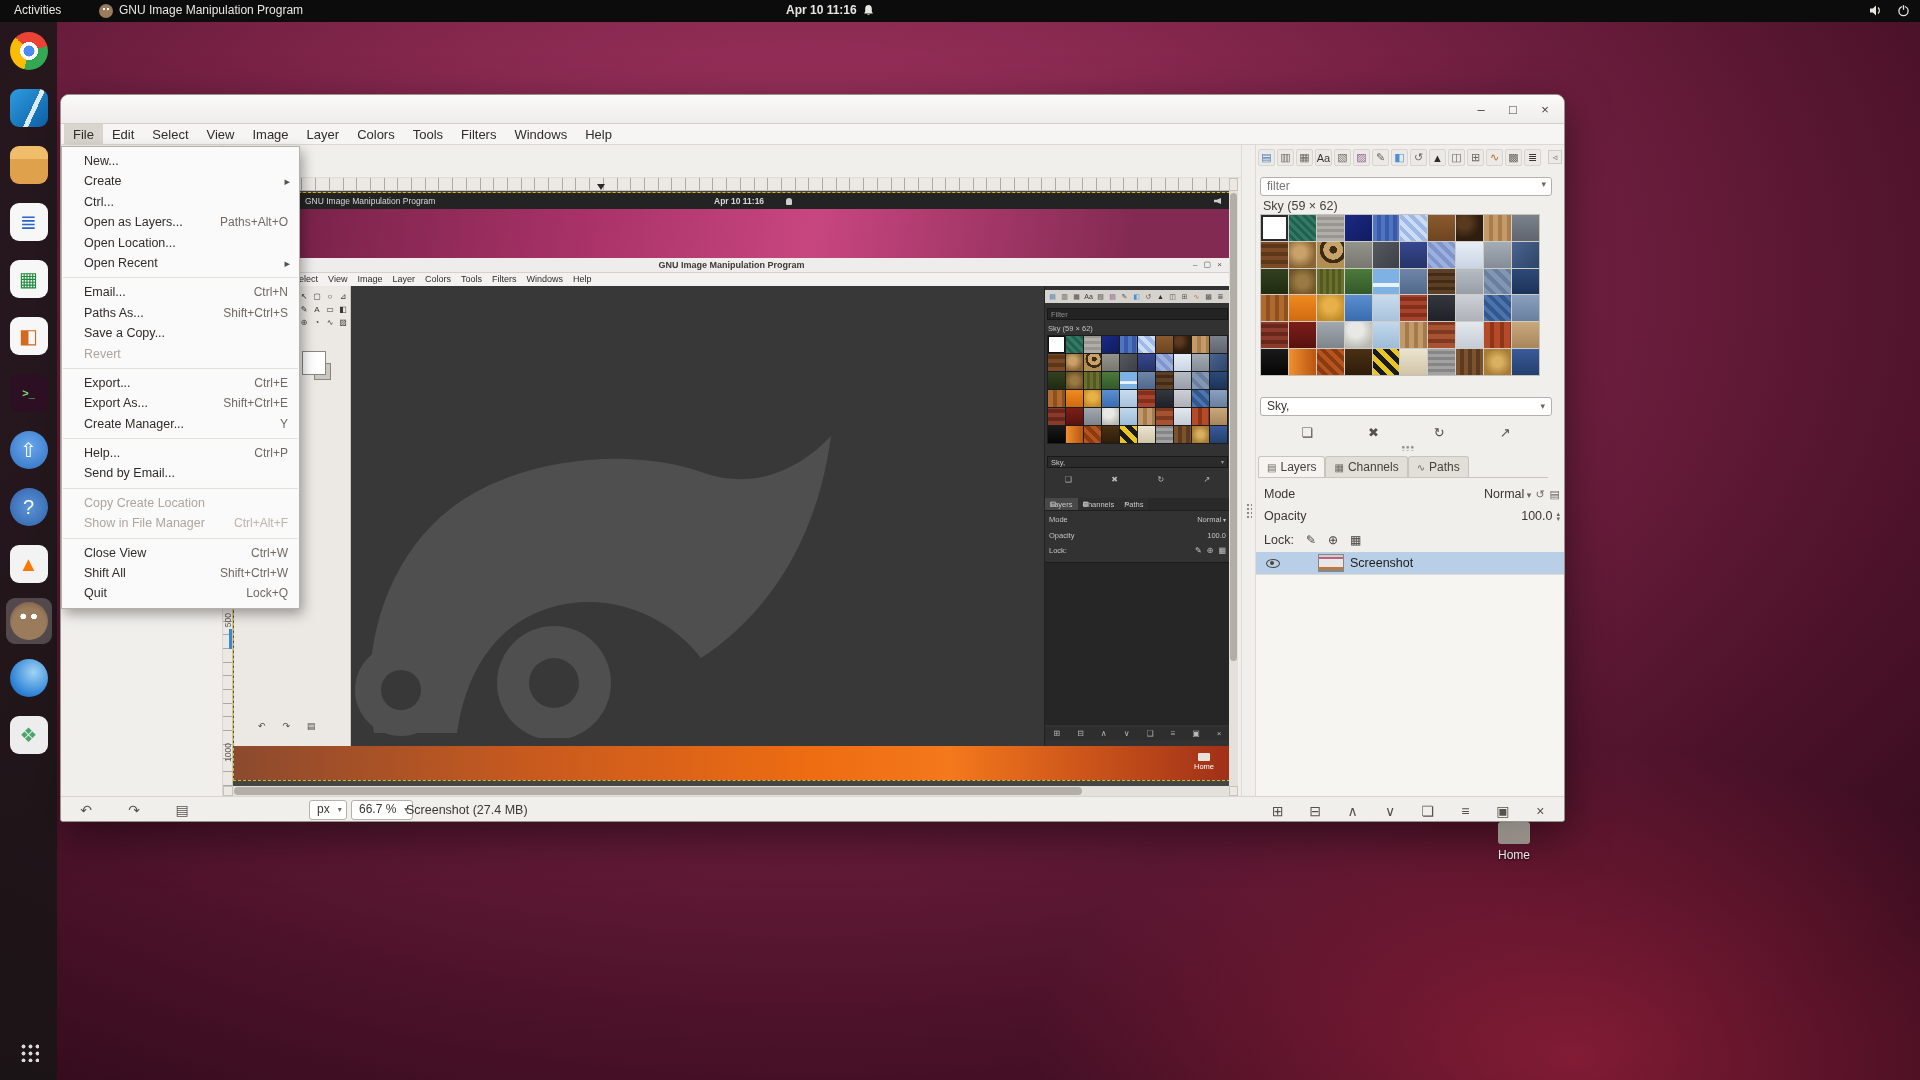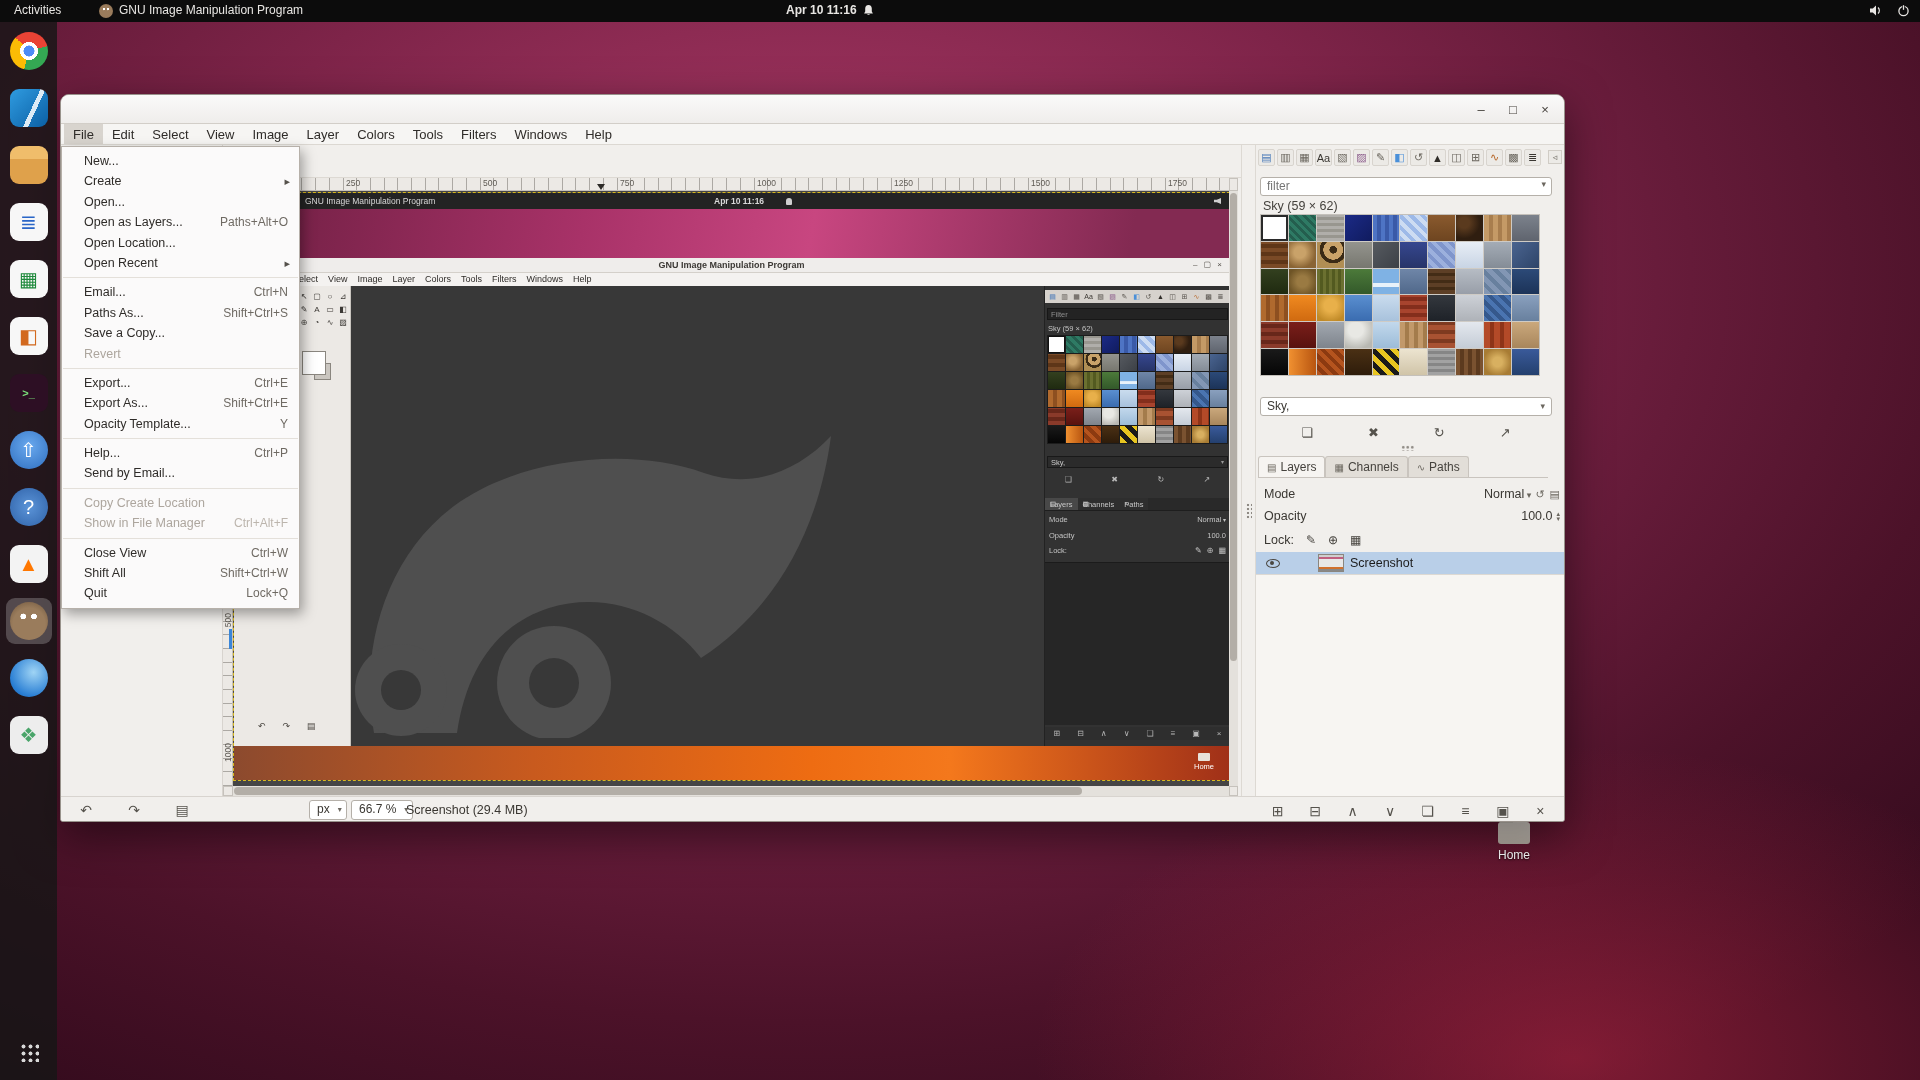--- a/index.html
+++ b/index.html
@@ -339,30 +339,20 @@
       <span class="mb-item">Windows</span>
       <span class="mb-item">Help</span>
     </div>
 
   <div class="left-panel"></div>
 
   <div class="canvas-block">
     <div class="cb-top"></div>
     <div class="ruler-corner"></div>
     <div class="hruler">
-      <div class="hlabels">
-
-      <span class="hl">250</span>
-          <span class="hl">500</span>
-          <span class="hl">750</span>
-          <span class="hl">1000</span>
-          <span class="hl">1250</span>
-          <span class="hl">1500</span>
-          <span class="hl">1750</span>
-        </div>
       <span class="hmarker"></span>
     </div>
     <div class="vruler">
       <span class="vl v1">500</span>
       <span class="vl v2">1000</span>
       <span class="vmarker"></span>
     </div>
 
     <div class="viewport">
 
@@ -742,21 +732,21 @@
 
   <div class="statusbar">
     <div class="sb-left">
 
     <span class="sbtn">↶</span>
         <span class="sbtn">↷</span>
         <span class="sbtn">▤</span>
       </div>
     <div class="unit-combo"><span>px</span></div>
     <div class="zoom-combo"><span>66.7 %</span></div>
-    <div class="sb-info">Screenshot (29.4 MB)</div>
+    <div class="sb-info">Screenshot (27.4 MB)</div>
     <div class="lactions">
 
     <button class="labtn">⊞</button>
         <button class="labtn">⊟</button>
         <button class="labtn">∧</button>
         <button class="labtn">∨</button>
         <button class="labtn">❏</button>
         <button class="labtn">≡</button>
         <button class="labtn">▣</button>
         <button class="labtn">×</button>
@@ -769,21 +759,21 @@
         <span class="ml">New...</span>
         <span class="sc"></span>
       </div>
 
       <div class="mi submenu">
         <span class="ml">Create</span>
         <span class="sc"></span>
       </div>
 
       <div class="mi">
-        <span class="ml">Open...</span>
+        <span class="ml">Ctrl...</span>
         <span class="sc"></span>
       </div>
 
       <div class="mi">
         <span class="ml">Open as Layers...</span>
         <span class="sc">Paths+Alt+O</span>
       </div>
 
       <div class="mi">
         <span class="ml">Open Location...</span>
@@ -827,21 +817,21 @@
         <span class="ml">Export...</span>
         <span class="sc">Ctrl+E</span>
       </div>
 
       <div class="mi">
         <span class="ml">Export As...</span>
         <span class="sc">Shift+Ctrl+E</span>
       </div>
 
       <div class="mi">
-        <span class="ml">Opacity Template...</span>
+        <span class="ml">Create Manager...</span>
         <span class="sc">Y</span>
       </div>
 
       <div class="mi sep">
         
       </div>
 
       <div class="mi">
         <span class="ml">Help...</span>
         <span class="sc">Ctrl+P</span>

